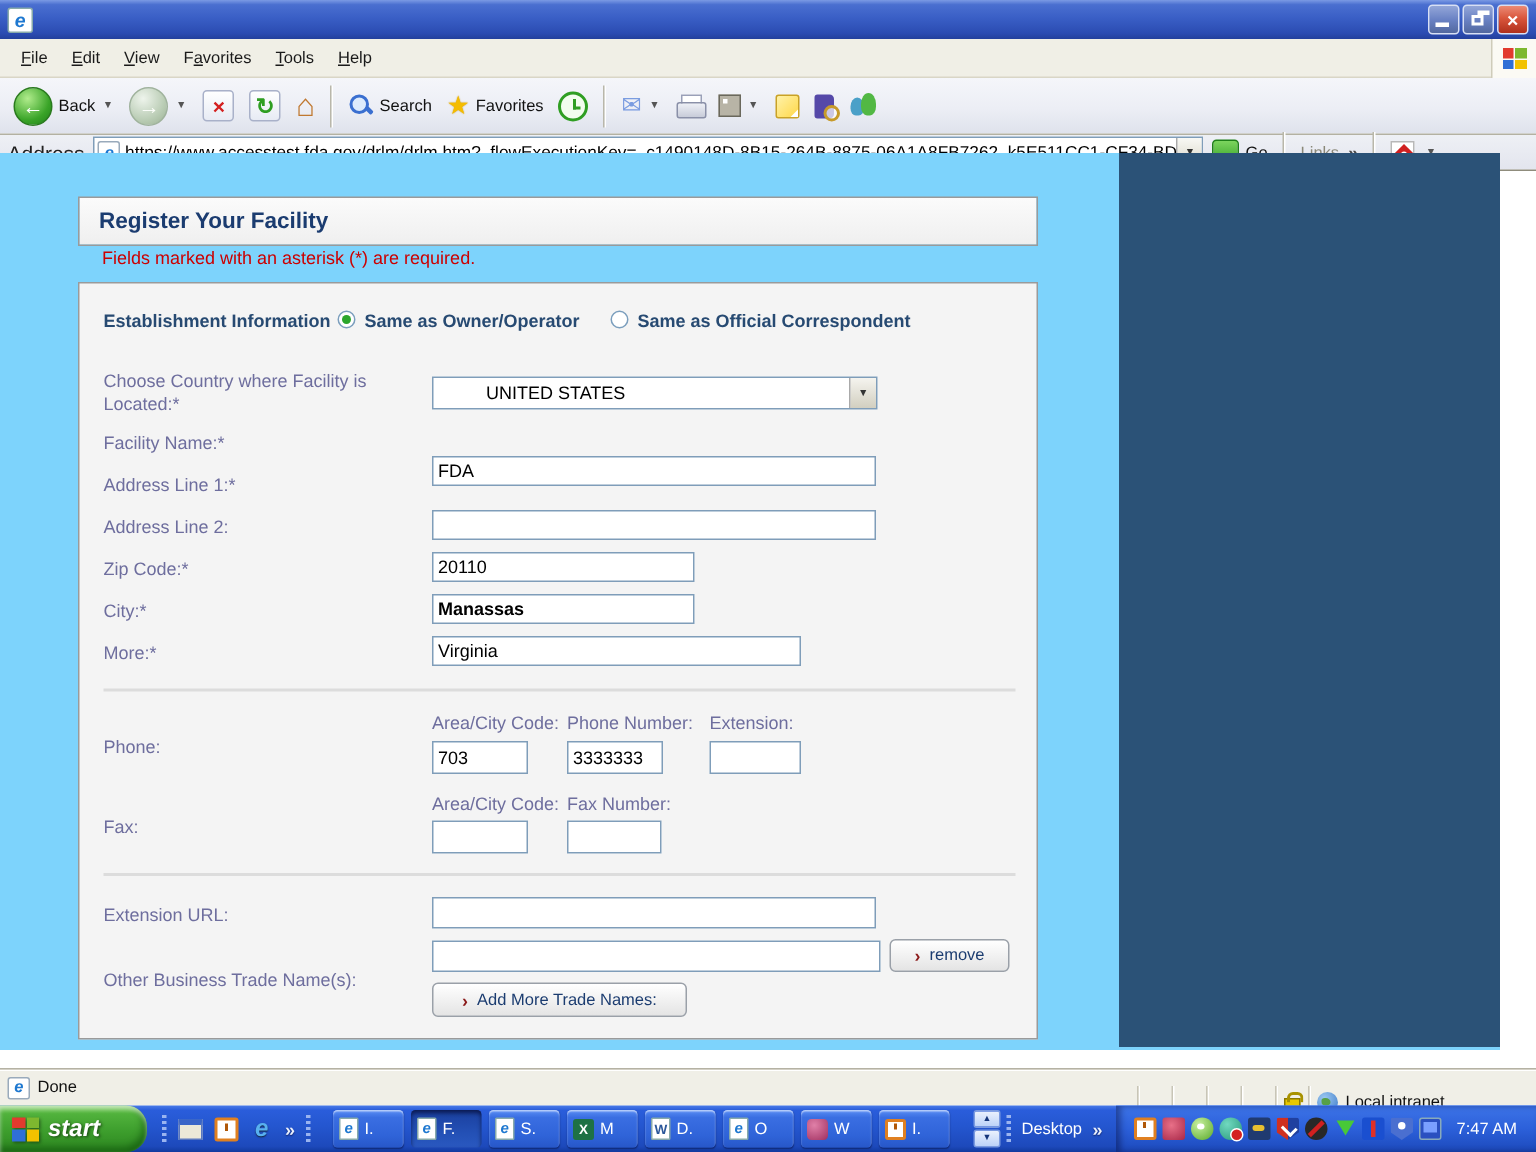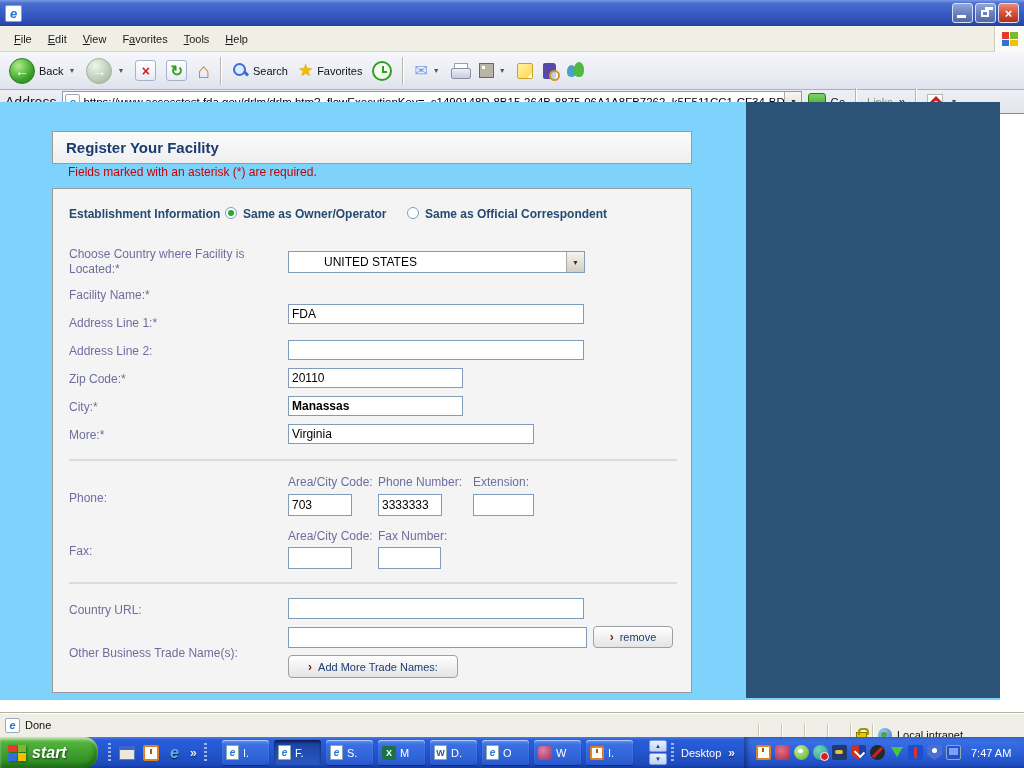--- a/index.html
+++ b/index.html
@@ -385,21 +385,21 @@
       <input class="f-input" style="left: 420px; top: 305px; width: 61px; height: 22px;" value="">
 
       <span class="f-head" style="left:235px; top:340px;">Area/City Code:</span>
       <span class="f-head" style="left:325px; top:340px;">Fax Number:</span>
       <span class="f-label" style="left:16px; top:355px;">Fax:</span>
       <input class="f-input" style="left: 235px; top: 358px; width: 64px; height: 22px;" value="">
       <input class="f-input" style="left: 325px; top: 358px; width: 63px; height: 22px;" value="">
 
       <div class="divider" style="top:393px;"></div>
 
-      <span class="f-label" style="left:16px; top:414px;">Country URL:</span>
+      <span class="f-label" style="left:16px; top:414px;">Extension URL:</span>
       <input class="f-input" style="left: 235px; top: 409px; width: 296px; height: 21px;" value="">
 
       <input class="f-input" style="left: 235px; top: 438px; width: 299px; height: 21px;" value="">
       <div class="form-btn" style="left:540px; top:437px; width:80px; height:22px;">
         <span class="btn-arrow">›</span>
         <span>remove</span>
       </div>
       <span class="f-label" style="left:16px; top:457px;">Other Business Trade Name(s):</span>
       <div class="form-btn" style="left:235px; top:466px; width:170px; height:23px;">
         <span class="btn-arrow">›</span>

